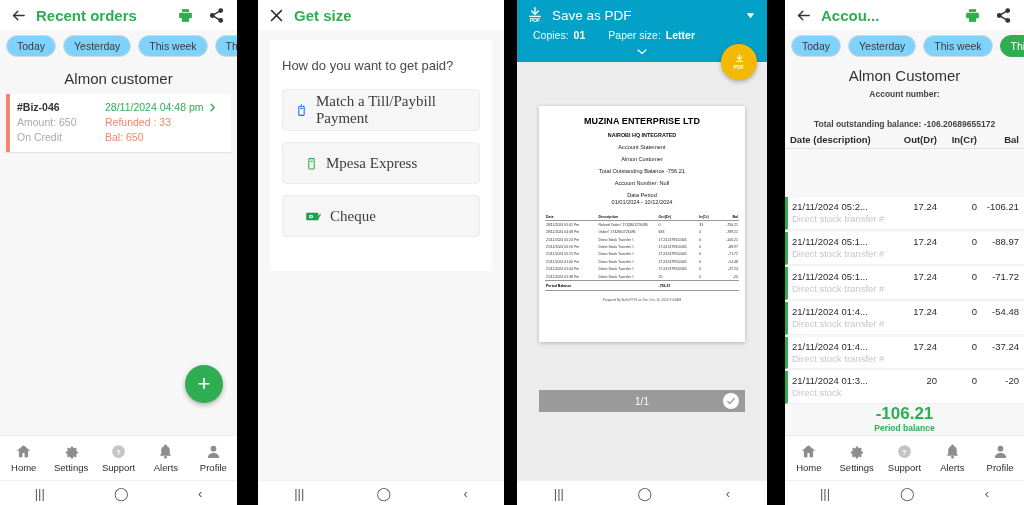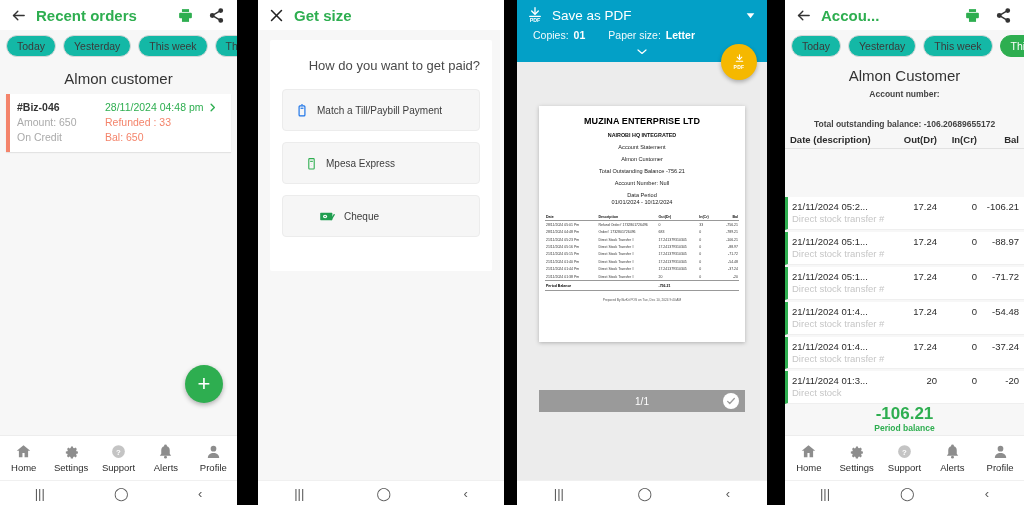--- a/index.html
+++ b/index.html
@@ -55,21 +55,21 @@
   .chips {
     display: flex;
     gap: 7px;
     padding: 5px 6px;
     background: #f7f7f7;
     overflow: hidden;
   }
   .chip {
     border: 1px solid #d8d8d8;
     border-radius: 13px;
-    background: #14b8a6;
+    background: #7dd3fc;
     font-size: 10.5px;
     color: #3a3a3a;
     padding: 4px 10px;
     white-space: nowrap;
     flex: 0 0 auto;
   }
   .chip.active {
     background: #2eae50;
     border-color: #2eae50;
     color: #fff;
@@ -143,37 +143,37 @@
   .sysbar span { color: #5a5a5a; font-size: 13px; line-height: 1; }
 
   
   .gp-card {
     background: #fff;
     margin: 10px 12px 0;
     padding: 12px 12px 18px;
     border-radius: 2px;
   }
   .gp-q {
-    text-align: right;
+    text-align: left;
     font-size: 13px;
     color: #4a4a4a;
     padding: 6px 0 16px;
   }
   .gp-opt {
     background: #f6f6f6;
     border: 1px solid #ececec;
     border-radius: 4px;
     height: 42px;
     margin-bottom: 11px;
     display: flex;
     align-items: center;
     padding-left: 12px;
     gap: 8px;
   }
-  .gp-opt .lbl { font-size: 10px; color: #3d3d3d; }
+  .gp-opt .lbl { font-size: 15px; color: #3d3d3d; font-family: Liberation Serif, serif; }
 
   
   .pdfbar { background: #03a0c7; padding: 6px 10px 2px; color: #fff; }
   .pdfbar .r1 { display: flex; align-items: center; gap: 9px; }
   .pdfbar .r1 .t { font-size: 13.5px; flex: 1 1 auto; }
   .pdfbar .r2 {
     display: flex; align-items: center; gap: 5px;
     font-size: 10.5px; padding: 5px 0 0 6px;
   }
   .pdfbar .r2 .k { opacity: .95; }
@@ -418,21 +418,21 @@
               <line x1="12" y1="12" x2="12" y2="12.2"></line>
               <line x1="14.5" y1="12" x2="14.5" y2="12.2"></line>
               <line x1="9.5" y1="15" x2="9.5" y2="15.2"></line>
               <line x1="12" y1="15" x2="12" y2="15.2"></line>
               <line x1="14.5" y1="15" x2="14.5" y2="15.2"></line>
             </svg>
           <span class="lbl">Mpesa Express</span>
         </div>
 
 
-        <div class="gp-opt" style="padding-left:36px;margin-bottom:16px">
+        <div class="gp-opt" style="padding-left:22px;margin-bottom:16px">
           <svg class="ico" style="width:17px;height:13px" viewBox="0 0 28 20" fill="none">
               <rect x="2" y="4" width="20" height="12" rx="1" fill="#1f9e4f"></rect>
               <ellipse cx="10" cy="10" rx="3.4" ry="3" fill="#fff"></ellipse>
               <ellipse cx="10" cy="10" rx="1.3" ry="1.2" fill="#1f9e4f"></ellipse>
               <polyline points="17 12 20 15 25 7" stroke="#1f9e4f" stroke-width="2.2" fill="none" stroke-linecap="round" stroke-linejoin="round"></polyline>
             </svg>
           <span class="lbl">Cheque</span>
         </div>
       </div>
     </div>

